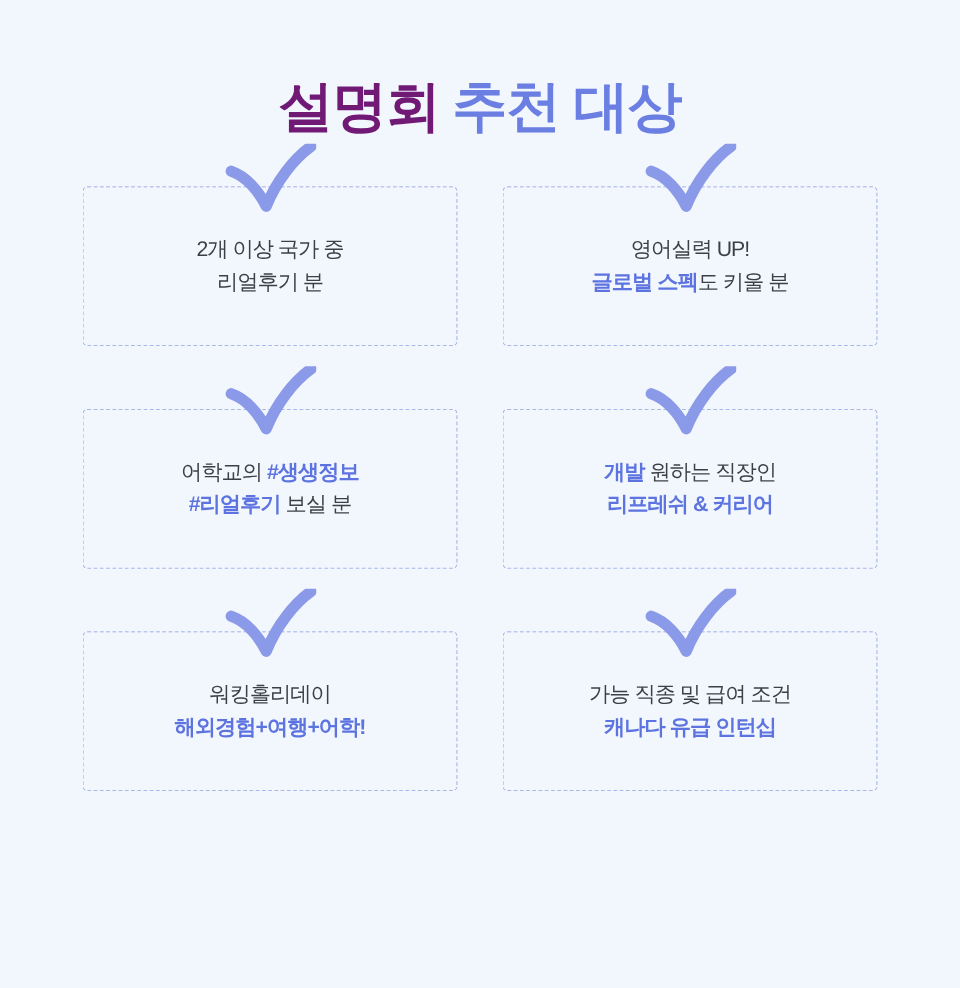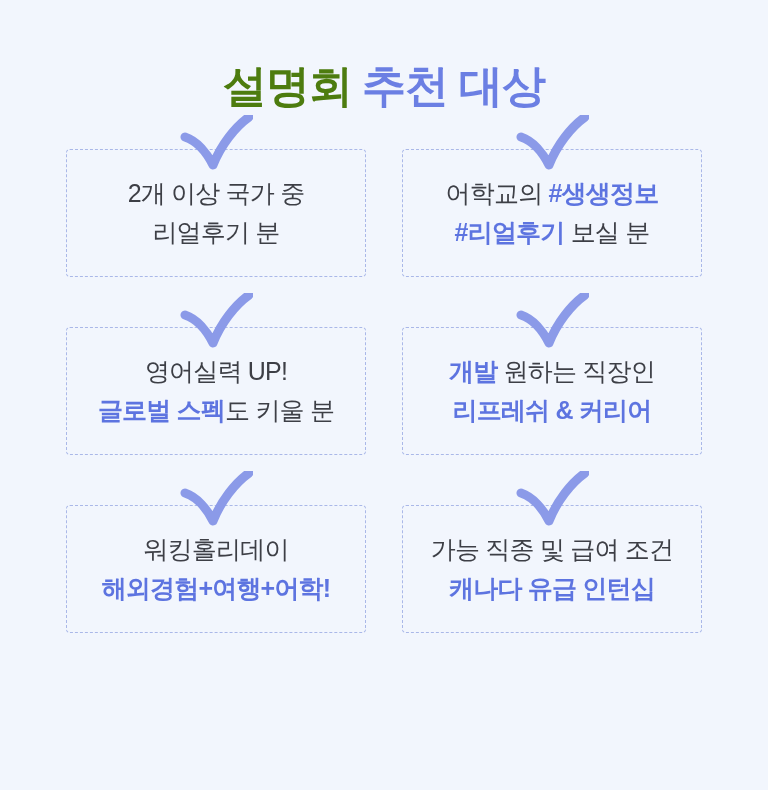--- a/index.html
+++ b/index.html
@@ -24,21 +24,21 @@
   .title {
     text-align: center;
     padding-top: 58px;
     font-size: 44px;
     font-weight: bold;
     letter-spacing: -1px;
     line-height: 1.25;
     white-space: nowrap;
   }
   .title .dark {
-    color: #4d7c0f;
+    color: #701a75;
   }
   .title .accent {
     color: #6b7fe3;
     margin-left: 10px;
     text-align: right;
   }
 
   
   .grid {
     margin: 0 auto;
@@ -61,21 +61,21 @@
     border: 1.5px dashed #aab8e8;
     border-radius: 4px;
     background: transparent;
     display: flex;
     align-items: center;
     justify-content: center;
     text-align: center;
   }
 
   .card-text {
-    font-size: 25px;
+    font-size: 17px;
     line-height: 1.55;
     color: #3d3f46;
     letter-spacing: -0.8px;
     white-space: nowrap;
   }
   .card-text .hl {
     color: #5d74e0;
     font-weight: bold;
   }
   .card-text .plain {
@@ -121,35 +121,35 @@
         </div>
       </div>
       <div class="card-wrap">
         <div class="check">
           <svg width="74" height="58" viewBox="0 0 74 58">
             <path d="M6 22 C18 26 28 38 34 50 C42 30 56 12 70 2" fill="none" stroke="#8b9ae8" stroke-width="9" stroke-linecap="round" stroke-linejoin="round"></path>
           </svg>
         </div>
         <div class="card">
           <div class="card-text">
-            <div><span class="plain">어학교의 </span><span class="hl">#생생정보</span></div>
-            <div><span class="hl">#리얼후기</span><span class="plain"> 보실 분</span></div>
+            <div><span class="plain">영어실력 UP!</span></div>
+            <div><span class="hl">글로벌 스펙</span><span class="plain">도 키울 분</span></div>
           </div>
         </div>
       </div>
       <div class="card-wrap">
         <div class="check">
           <svg width="74" height="58" viewBox="0 0 74 58">
             <path d="M6 22 C18 26 28 38 34 50 C42 30 56 12 70 2" fill="none" stroke="#8b9ae8" stroke-width="9" stroke-linecap="round" stroke-linejoin="round"></path>
           </svg>
         </div>
         <div class="card">
           <div class="card-text">
-            <div><span class="plain">영어실력 UP!</span></div>
-            <div><span class="hl">글로벌 스펙</span><span class="plain">도 키울 분</span></div>
+            <div><span class="plain">어학교의 </span><span class="hl">#생생정보</span></div>
+            <div><span class="hl">#리얼후기</span><span class="plain"> 보실 분</span></div>
           </div>
         </div>
       </div>
       <div class="card-wrap">
         <div class="check">
           <svg width="74" height="58" viewBox="0 0 74 58">
             <path d="M6 22 C18 26 28 38 34 50 C42 30 56 12 70 2" fill="none" stroke="#8b9ae8" stroke-width="9" stroke-linecap="round" stroke-linejoin="round"></path>
           </svg>
         </div>
         <div class="card">

